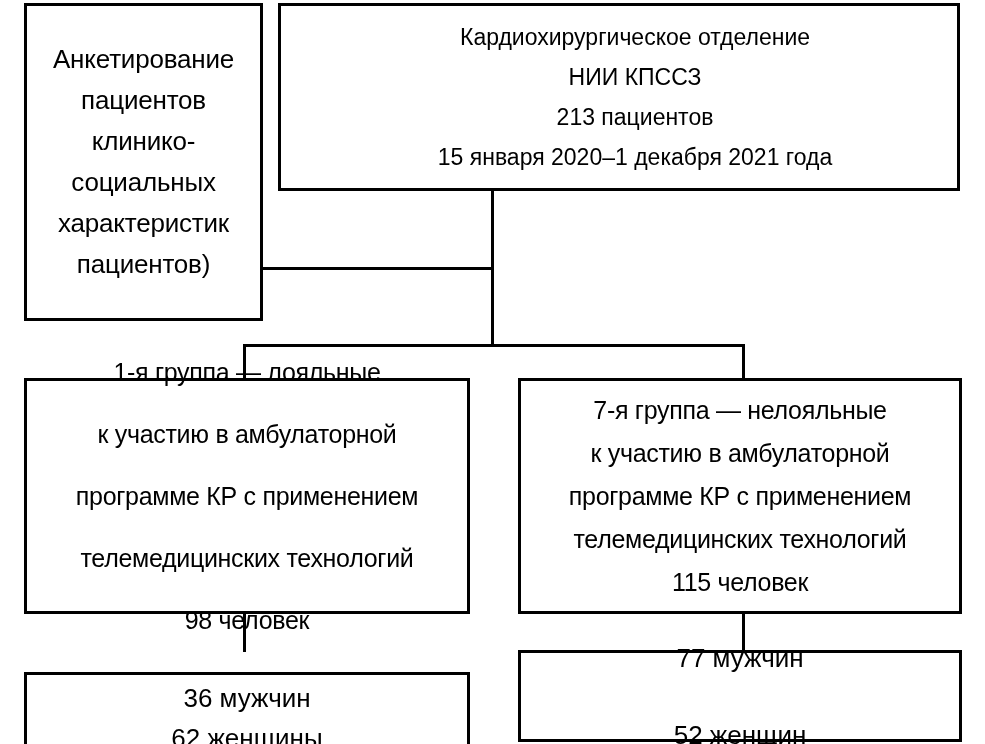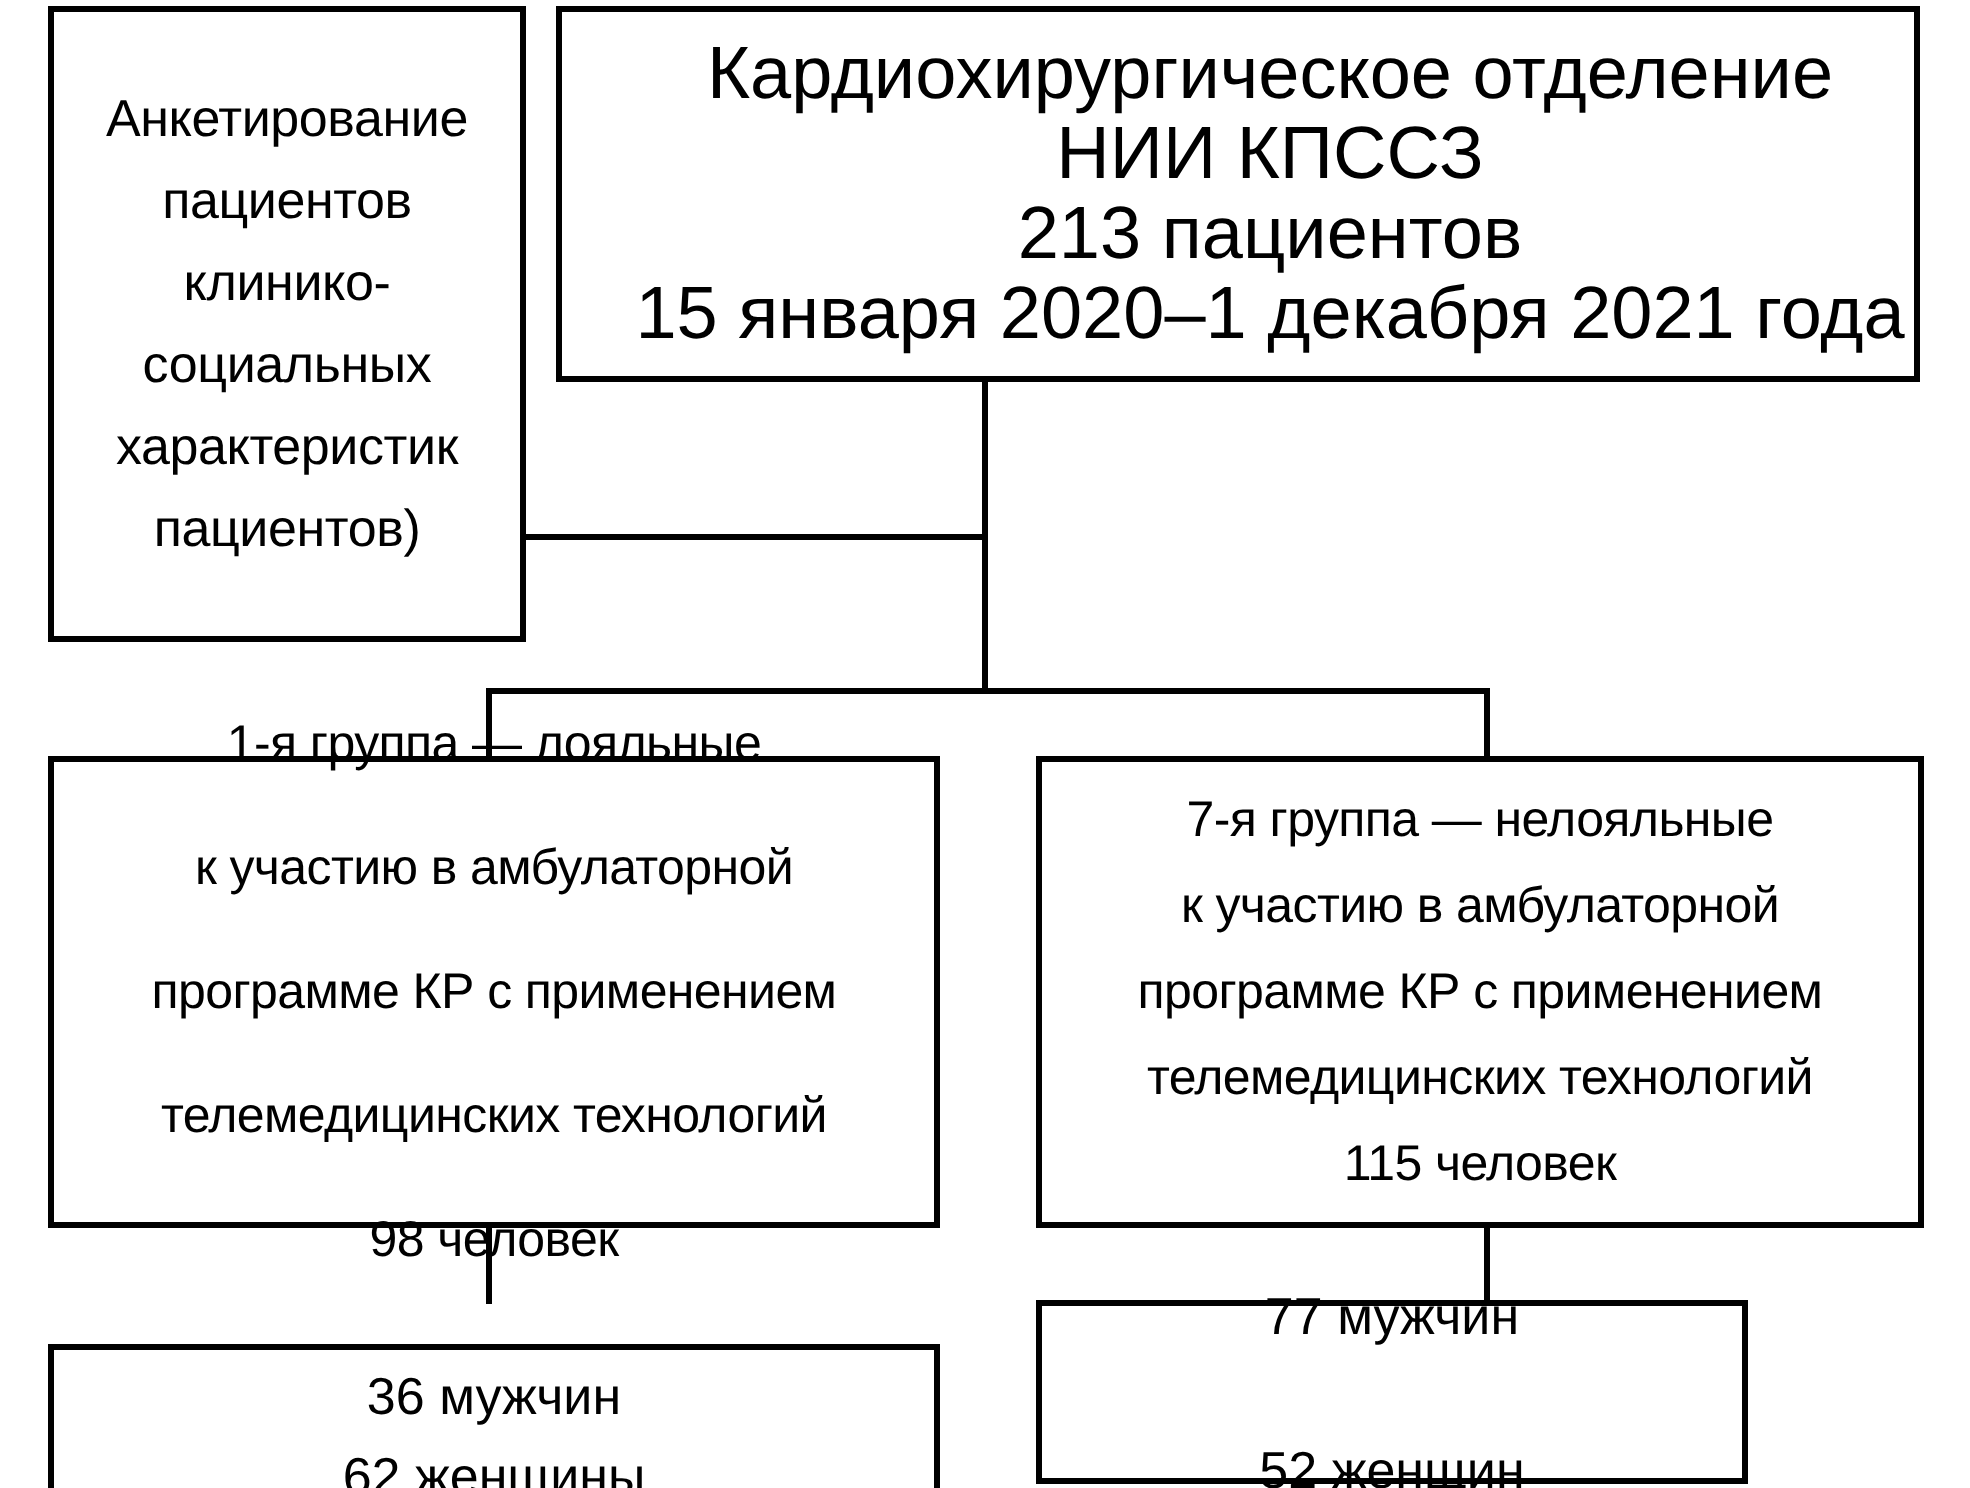--- a/index.html
+++ b/index.html
@@ -39,21 +39,21 @@
   #survey-box {
     left: 24px;  top: 3px;
     width: 239px; height: 318px;
     font-size: 26px;
     line-height: 41px;
     letter-spacing: -0.2px;
   }
   #header-box {
     left: 278px; top: 3px;
     width: 682px; height: 188px;
-    font-size: 37px;
+    font-size: 23px;
     line-height: 40px;
     padding-left: 32px;
   }
   #group1-box {
     left: 24px;  top: 378px;
     width: 446px; height: 236px;
     font-size: 25px;
     line-height: 43px;
     letter-spacing: -0.3px;
     gap: 19px;
@@ -66,21 +66,21 @@
     letter-spacing: -0.3px;
   }
   #gender1-box {
     left: 24px;  top: 672px;
     width: 446px; height: 92px;
     font-size: 26px;
     line-height: 40px;
   }
   #gender2-box {
     left: 518px; top: 650px;
-    width: 356px; height: 92px;
+    width: 444px; height: 92px;
     font-size: 26px;
     line-height: 40px;
     gap: 37px;
   }
 
   
   .conn {
     position: absolute;
     background: #000000;
     z-index: 1;

